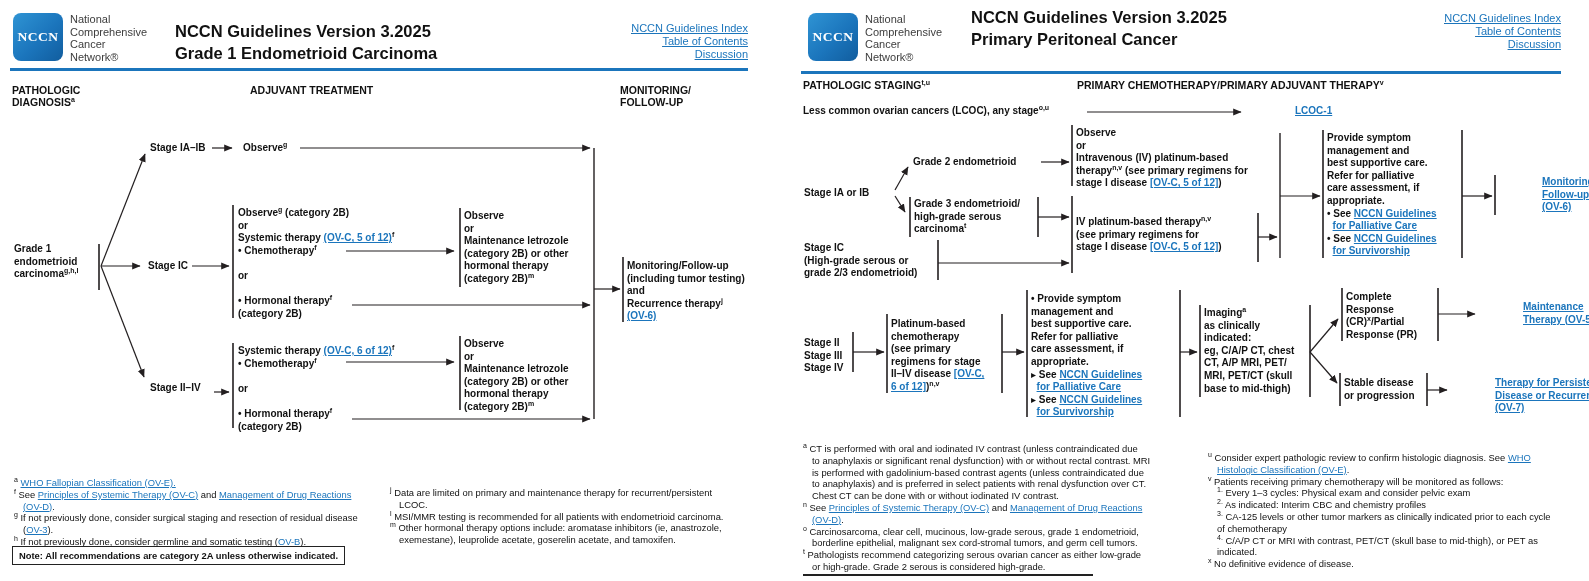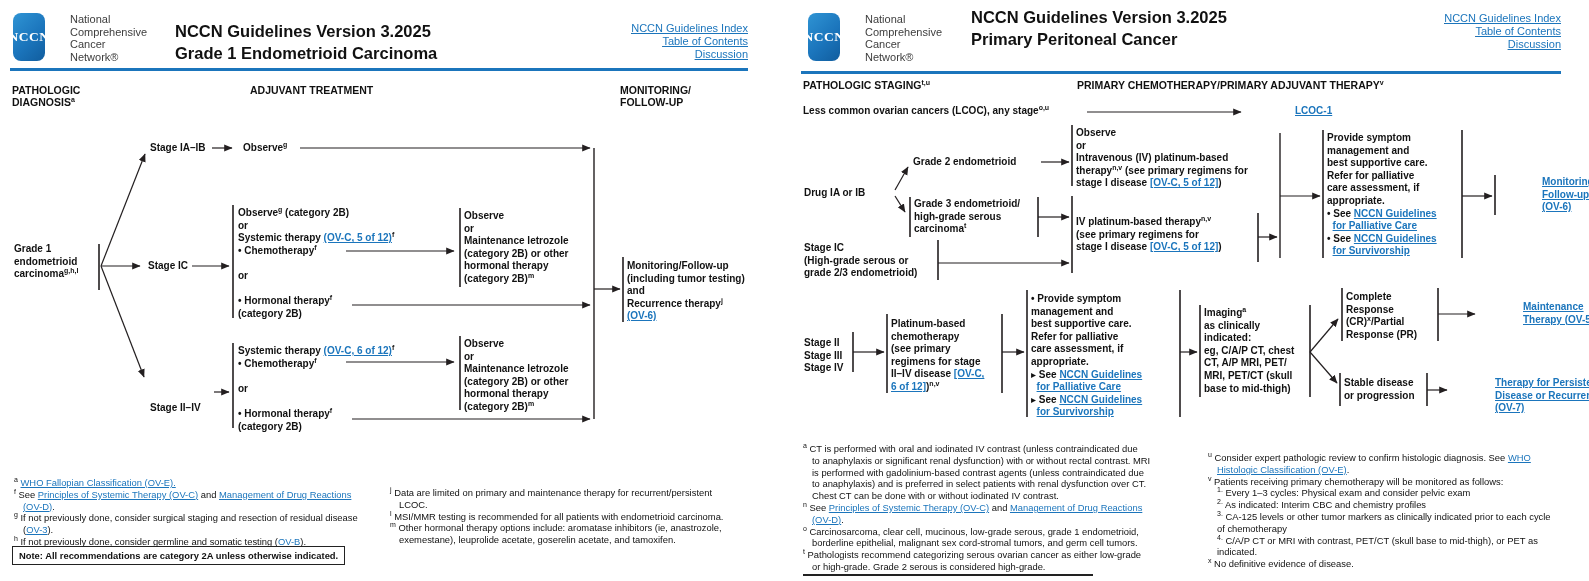--- a/index.html
+++ b/index.html
@@ -2,21 +2,21 @@
 <html><head>
 <meta charset="utf-8">
 <style>
   html,body{margin:0;padding:0;background:#fff;}
   body{width:1589px;height:581px;position:relative;overflow:hidden;
        font-family:"Liberation Sans","DejaVu Sans",sans-serif;color:#1a1a1a;}
   .page{position:absolute;top:0;width:794px;height:581px;background:#fff;}
   #pageL{left:0;} #pageR{left:795px;}
   .wires{position:absolute;left:0;top:0;width:794px;height:581px;}
   .wires line,.wires path.w{stroke:#231f20;fill:none;}
-  .logo{position:absolute;left:13px;top:13px;width:32px;height:48px;border-radius:8px;
+  .logo{position:absolute;left:13px;top:13px;width:50px;height:48px;border-radius:8px;
         background:linear-gradient(135deg,#2f94d4 0%,#1b75bc 55%,#115d9e 100%);
         color:#fff;display:flex;align-items:center;justify-content:center;
         font-family:"Liberation Serif","DejaVu Serif",serif;font-weight:bold;font-size:13.5px;letter-spacing:.5px;}
   .org{position:absolute;left:70px;top:13px;font-size:11px;line-height:12.5px;color:#3d3d3d;}
   .title{position:absolute;font-weight:bold;font-size:16.5px;line-height:22px;color:#111;}
   .nav{position:absolute;width:200px;text-align:right;font-size:11px;line-height:13px;text-decoration:underline;}
   .nav a{display:block;color:#1b75bc;text-decoration:underline;cursor:pointer;}
   .rule{position:absolute;height:3px;background:#1b75bc;}
   .colhdr{position:absolute;font-weight:bold;font-size:10.5px;line-height:12px;white-space:nowrap;color:#111;}
   .fc{position:absolute;font-weight:bold;font-size:10px;line-height:12.6px;white-space:nowrap;color:#111;}
@@ -78,21 +78,21 @@
   <div class="rule" style="left:10px;top:68px;width:738px;"></div>
 
   <div class="colhdr" style="left:12px;top:84px;">PATHOLOGIC<br>DIAGNOSIS<sup>a</sup></div>
   <div class="colhdr" style="left:250px;top:84px;">ADJUVANT TREATMENT</div>
   <div class="colhdr" style="left:620px;top:84px;">MONITORING/<br>FOLLOW-UP</div>
 
   <div class="fc" style="left:150px;top:142px;">Stage IA–IB</div>
   <div class="fc" style="left:243px;top:142px;">Observe<sup>g</sup></div>
   <div class="fc" style="left:14px;top:243px;">Grade 1<br>endometrioid<br>carcinoma<sup>g,h,l</sup></div>
   <div class="fc" style="left:148px;top:260px;">Stage IC</div>
-  <div class="fc" style="left:150px;top:402px;">Stage II–IV</div>
+  <div class="fc" style="left:150px;top:382px;">Stage II–IV</div>
   <div class="fc" style="left:238px;top:207px;">Observe<sup>g</sup> (category 2B)<br>or<br>Systemic therapy <span class="ilink">(OV-C, 5 of 12)</span><sup>f</sup><br>• Chemotherapy<sup>f</sup><br><br>or<br><br>• Hormonal therapy<sup>f</sup><br>(category 2B)</div>
   <div class="fc" style="left:464px;top:210px;">Observe<br>or<br>Maintenance letrozole<br>(category 2B) or other<br>hormonal therapy<br>(category 2B)<sup>m</sup></div>
   <div class="fc" style="left:238px;top:345px;">Systemic therapy <span class="ilink">(OV-C, 6 of 12)</span><sup>f</sup><br>• Chemotherapy<sup>f</sup><br><br>or<br><br>• Hormonal therapy<sup>f</sup><br>(category 2B)</div>
   <div class="fc" style="left:464px;top:338px;">Observe<br>or<br>Maintenance letrozole<br>(category 2B) or other<br>hormonal therapy<br>(category 2B)<sup>m</sup></div>
   <div class="fc" style="left:627px;top:260px;">Monitoring/Follow-up<br>(including tumor testing)<br>and<br>Recurrence therapy<sup>j</sup><br><span class="ilink">(OV-6)</span></div>
 
   <div class="fncol" style="left:14px;top:477px;width:370px;">
     <div class="fnitem"><sup>a</sup> <span class="ilink">WHO Fallopian Classification (OV-E).</span></div>
     <div class="fnitem"><sup>f</sup> See <span class="ilink">Principles of Systemic Therapy (OV-C)</span> and <span class="ilink">Management of Drug Reactions</span><br><span class="ilink">(OV-D)</span>.</div>
     <div class="fnitem"><sup>g</sup> If not previously done, consider surgical staging and resection of residual disease<br>(<span class="ilink">OV-3</span>).</div>
@@ -168,21 +168,21 @@
     <a>Discussion</a>
   </nav>
   <div class="rule" style="left:6px;top:71px;width:760px;"></div>
 
   <div class="colhdr" style="left:8px;top:79px;">PATHOLOGIC STAGING<sup>t,u</sup></div>
   <div class="colhdr" style="left:282px;top:79px;">PRIMARY CHEMOTHERAPY/PRIMARY ADJUVANT THERAPY<sup>v</sup></div>
 
   <div class="fc" style="left:8px;top:105px;">Less common ovarian cancers (LCOC), any stage<sup>o,u</sup></div>
   <div class="fc blocklink" style="left:456px;top:105px;">LCOC-1</div>
 
-  <div class="fc" style="left:9px;top:187px;">Drug IA or IB</div>
+  <div class="fc" style="left:9px;top:187px;">Stage IA or IB</div>
   <div class="fc" style="left:118px;top:156px;">Grade 2 endometrioid</div>
   <div class="fc" style="left:119px;top:198px;">Grade 3 endometrioid/<br>high-grade serous<br>carcinoma<sup>t</sup></div>
   <div class="fc" style="left:9px;top:242px;">Stage IC<br>(High-grade serous or<br>grade 2/3 endometrioid)</div>
   <div class="fc" style="left:281px;top:127px;">Observe<br>or<br>Intravenous (IV) platinum-based<br>therapy<sup>n,v</sup> (see primary regimens for<br>stage I disease <span class="ilink">[OV-C, 5 of 12]</span>)</div>
   <div class="fc" style="left:281px;top:216px;">IV platinum-based therapy<sup>n,v</sup><br>(see primary regimens for<br>stage I disease <span class="ilink">[OV-C, 5 of 12]</span>)</div>
   <div class="fc" style="left:532px;top:132px;">Provide symptom<br>management and<br>best supportive care.<br>Refer for palliative<br>care assessment, if<br>appropriate.<br>• See <span class="ilink">NCCN Guidelines</span><br>&nbsp;&nbsp;<span class="ilink">for Palliative Care</span><br>• See <span class="ilink">NCCN Guidelines</span><br>&nbsp;&nbsp;<span class="ilink">for Survivorship</span></div>
   <div class="fc blocklink" style="left:703px;top:176px;">Monitoring/<br>Follow-up<br>(OV-6)</div>
 
   <div class="fc" style="left:9px;top:337px;">Stage II<br>Stage III<br>Stage IV</div>
   <div class="fc" style="left:96px;top:318px;">Platinum-based<br>chemotherapy<br>(see primary<br>regimens for stage<br>II–IV disease <span class="ilink">[OV-C,</span><br><span class="ilink">6 of 12]</span>)<sup>n,v</sup></div>

